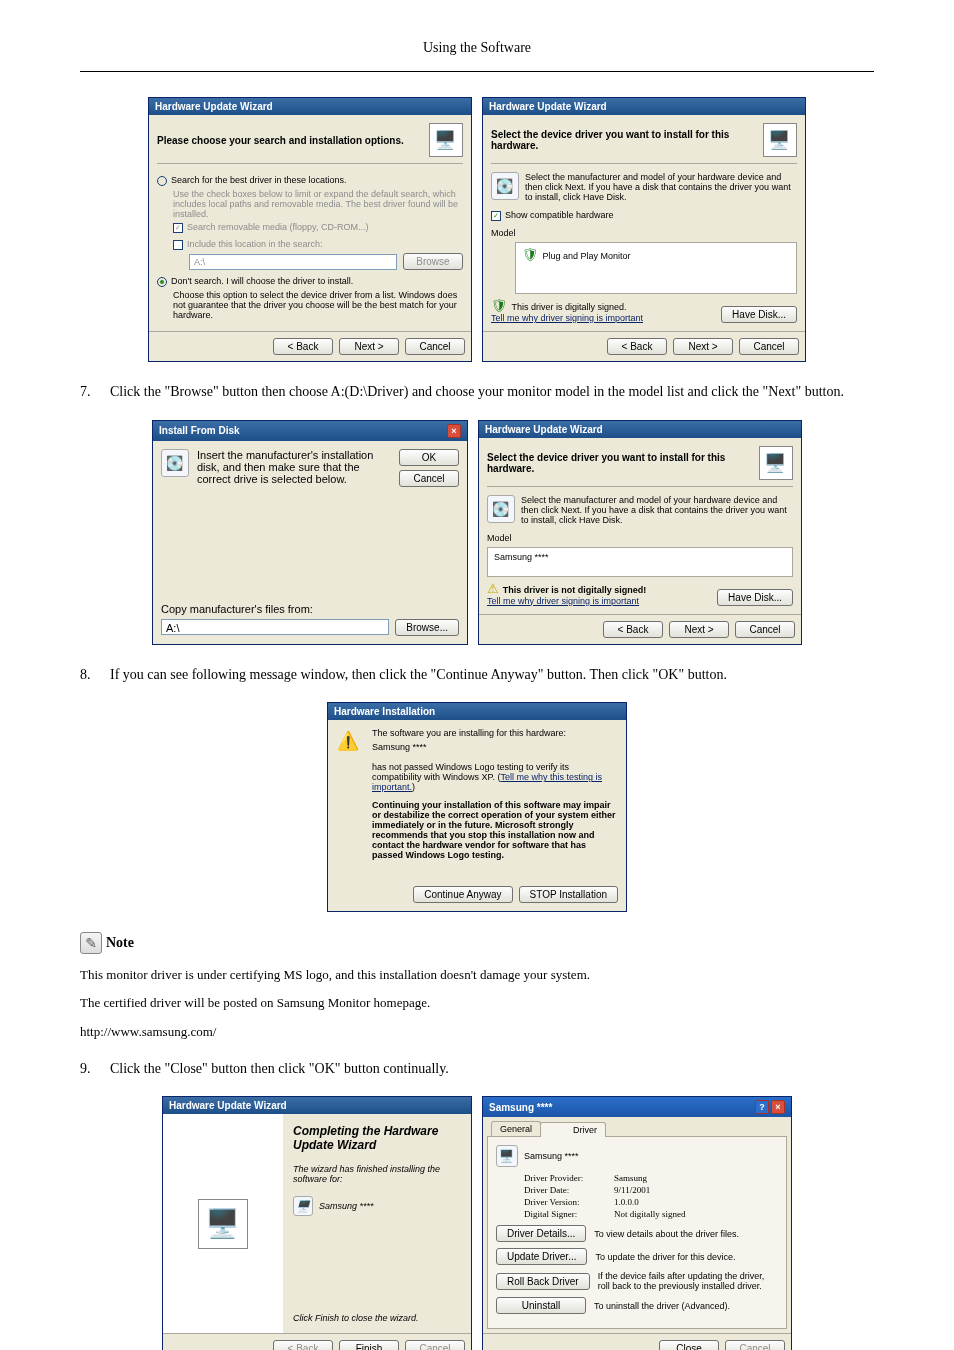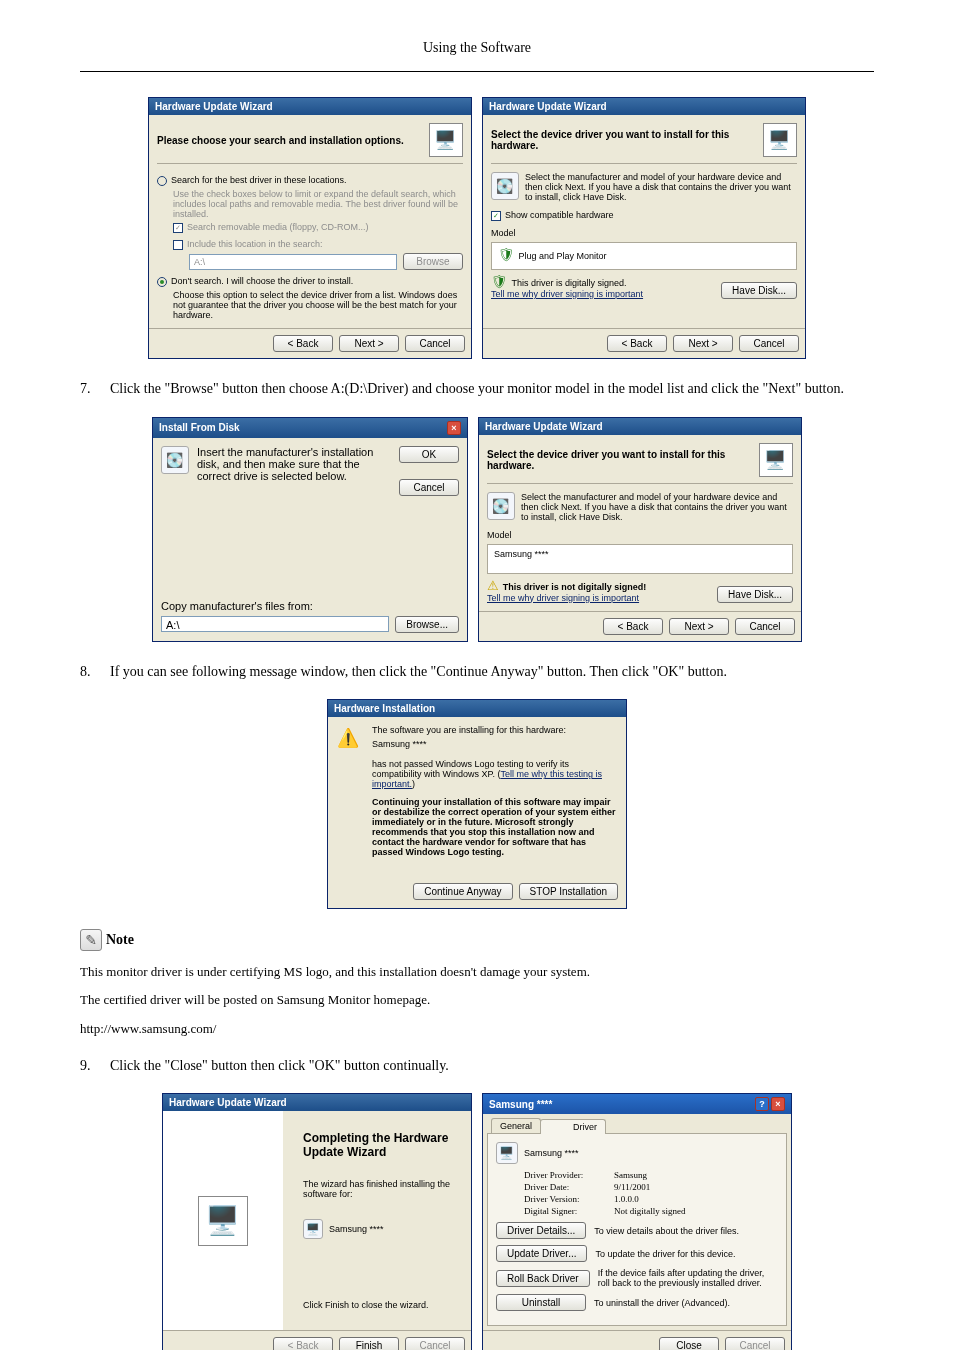--- a/index.html
+++ b/index.html
@@ -48,21 +48,21 @@
   .tab.active { background:#f6f4ec; position:relative; top:1px; font-weight:normal;padding-left:32px; }
   .tabpanel { border:1px solid #aca899; background:#f6f4ec; padding:8px; flex:1; }
   .prop-row { display:flex; font-size:9px; margin:2px 0;font-family:Liberation Serif, serif; }
   .prop-row .k { width:90px; }
   .prop-btn-row { display:flex; gap:8px; align-items:center; margin:6px 0; }
   .prop-btn-row .btn { min-width:90px; }
   .prop-btn-row .desc { font-size:9px; flex:1; }
   .titlebar.props { background: linear-gradient(#2a6fc9,#1c54a8); }
   .sidepanel { width:120px; background:#fff; display:flex; align-items:center; justify-content:center; }
   .completing-row { display:flex; height:100%; }
-  .completing-main { flex:1; padding:20px; display:flex; flex-direction:column; gap:20px; }
+  .completing-main { flex:1; padding:10px; display:flex; flex-direction:column; gap:12px;font-style:italic; }
   .w-sm { width:310px; }
   .w-md { width:316px; }
   .w-lg { width:324px; }
   .w-hi { width:300px; height:210px; }
 </style>
 </head>
 <body>
 
 <div class="page">
   <div class="hdr">Using the Software</div>
@@ -120,21 +120,21 @@
         </div>
         <div style="display:flex; gap:6px;">
           <span class="smallico">💽</span>
           <span class="plain">Select the manufacturer and model of your hardware device and then click Next. If you have a disk that contains the driver you want to install, click Have Disk.</span>
         </div>
         <div class="radio" style="margin-top:8px;">
             <span class="chk">✓</span>
             <span>Show compatible hardware</span>
           </div>
         <div class="plain" style="margin-top:4px;">Model</div>
-        <div class="group" style="height:28px;">
+        <div class="group" style="height:52px;margin-left:24px;">
           <span><span class="shield">🛡</span><span>Plug and Play Monitor</span></span>
         </div>
         <div style="display:flex; justify-content:space-between; align-items:flex-end;">
           <div>
             <div class="plain"><span class="shield">🛡</span><span>This driver is digitally signed.</span></div>
             <div><a class="blue-link">Tell me why driver signing is important</a></div>
           </div>
           <span class="btn">Have Disk...</span>
         </div>
       </div>
@@ -154,21 +154,21 @@
   <div class="row">
     <div class="dlg w-md">
       <div class="titlebar">
         <span>Install From Disk</span>
         <span class="close-x">×</span>
       </div>
       <div class="dlg-body">
         <div style="display:flex; gap:8px;">
           <span class="smallico">💽</span>
           <span class="plain" style="flex:1; font-size:11px;">Insert the manufacturer's installation disk, and then make sure that the correct drive is selected below.</span>
-          <div style="display:flex; flex-direction:column; gap:16px;">
+          <div style="display:flex; flex-direction:column; gap:4px;">
             <span class="btn">OK</span>
             <span class="btn">Cancel</span>
           </div>
         </div>
         <div style="flex:1;"></div>
         <div class="plain" style="font-size:11px; margin-top:30px;">Copy manufacturer's files from:</div>
         <div class="inline-row" style="margin-top:4px;">
           <span class="field" style="flex:1; font-size:11px;">A:\</span>
           <span class="btn">Browse...</span>
         </div>

